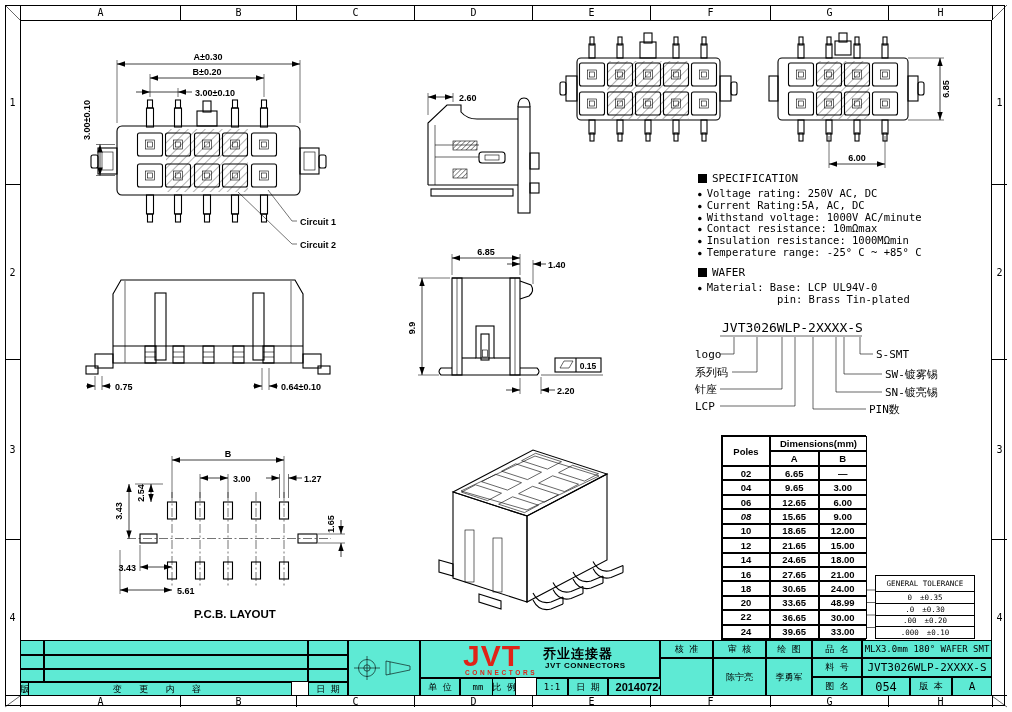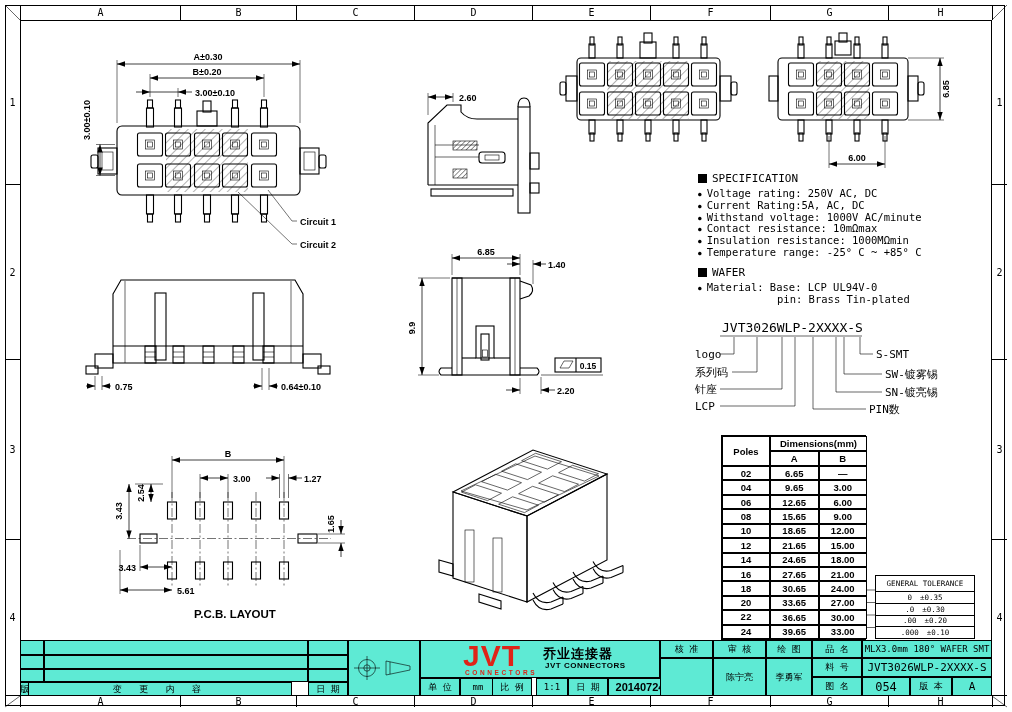--- a/index.html
+++ b/index.html
@@ -531,41 +531,41 @@
     <div class="pcell" style="grid-column:3;grid-row:2">B</div>
   <div class="pcell" style="grid-area: 3 / 1;">02</div>
       <div class="pcell" style="grid-area: 3 / 2;">6.65</div>
       <div class="pcell" style="grid-area: 3 / 3;">—</div>
       <div class="pcell" style="grid-area: 4 / 1;">04</div>
       <div class="pcell" style="grid-area: 4 / 2;">9.65</div>
       <div class="pcell" style="grid-area: 4 / 3;">3.00</div>
       <div class="pcell" style="grid-area: 5 / 1;">06</div>
       <div class="pcell" style="grid-area: 5 / 2;">12.65</div>
       <div class="pcell" style="grid-area: 5 / 3;">6.00</div>
-      <div class="pcell" style="grid-area: 6 / 1;">08</div>
+      <div class="pcell" style="grid-area: 6 / 1; font-style: italic;">08</div>
       <div class="pcell" style="grid-area: 6 / 2;">15.65</div>
       <div class="pcell" style="grid-area: 6 / 3;">9.00</div>
       <div class="pcell" style="grid-area: 7 / 1;">10</div>
       <div class="pcell" style="grid-area: 7 / 2;">18.65</div>
       <div class="pcell" style="grid-area: 7 / 3;">12.00</div>
       <div class="pcell" style="grid-area: 8 / 1;">12</div>
       <div class="pcell" style="grid-area: 8 / 2;">21.65</div>
       <div class="pcell" style="grid-area: 8 / 3;">15.00</div>
       <div class="pcell" style="grid-area: 9 / 1;">14</div>
       <div class="pcell" style="grid-area: 9 / 2;">24.65</div>
       <div class="pcell" style="grid-area: 9 / 3;">18.00</div>
       <div class="pcell" style="grid-area: 10 / 1;">16</div>
       <div class="pcell" style="grid-area: 10 / 2;">27.65</div>
       <div class="pcell" style="grid-area: 10 / 3;">21.00</div>
       <div class="pcell" style="grid-area: 11 / 1;">18</div>
       <div class="pcell" style="grid-area: 11 / 2;">30.65</div>
       <div class="pcell" style="grid-area: 11 / 3;">24.00</div>
       <div class="pcell" style="grid-area: 12 / 1;">20</div>
       <div class="pcell" style="grid-area: 12 / 2;">33.65</div>
-      <div class="pcell" style="grid-area: 12 / 3;">27.00</div>
+      <div class="pcell" style="grid-area: 12 / 3;">48.99</div>
       <div class="pcell" style="grid-area: 13 / 1; font-family: Liberation Mono, monospace;">22</div>
       <div class="pcell" style="grid-area: 13 / 2;">36.65</div>
       <div class="pcell" style="grid-area: 13 / 3;">30.00</div>
       <div class="pcell" style="grid-area: 14 / 1;">24</div>
       <div class="pcell" style="grid-area: 14 / 2;">39.65</div>
       <div class="pcell" style="grid-area: 14 / 3;">33.00</div>
     </div>
 
   <div class="tol">
     <div class="tol-title">GENERAL TOLERANCE</div>
@@ -613,21 +613,21 @@
       <div style="position:relative;width:100%;height:100%">
         <div class="jvt">JVT</div>
         <div class="jvt-sub">CONNECTORS</div>
         <div class="comp-cn">乔业连接器</div>
         <div class="comp-en">JVT CONNECTORS</div>
       </div>
     </div>
 
     <div class="cell mono9" style="left:400px;top:38px;width:40px;height:18px">单 位</div>
     <div class="cell mono9" style="left:440px;top:38px;width:36px;height:18px">mm</div>
-    <div class="cell mono9" style="left:472px;top:38px;width:40px;height:18px">比 例</div>
+    <div class="cell mono9" style="left:472px;top:38px;width:24px;height:18px">比 例</div>
     <div class="cell mono9" style="left:516px;top:38px;width:32px;height:18px">1:1</div>
     <div class="cell mono9" style="left:548px;top:38px;width:40px;height:18px">日 期</div>
     <div class="cell" style="left:588px;top:38px;width:64px;height:18px;font:bold 11px 'Liberation Sans',sans-serif">20140724</div>
 
     <div class="cell mono9" style="left:640px;top:0;width:53px;height:18px">核 准</div>
     <div class="cell mono9" style="left:693px;top:0;width:53px;height:18px">审 核</div>
     <div class="cell mono9" style="left:746px;top:0;width:46px;height:18px">绘 图</div>
     <div class="cell mono9" style="left:792px;top:0;width:50px;height:18px">品 名</div>
     <div class="cell" style="left:842px;top:0;width:130px;height:18px;font:9px 'DejaVu Sans Mono',monospace">MLX3.0mm 180° WAFER SMT</div>
     <div class="cell" style="left:640px;top:18px;width:53px;height:38px"></div>

